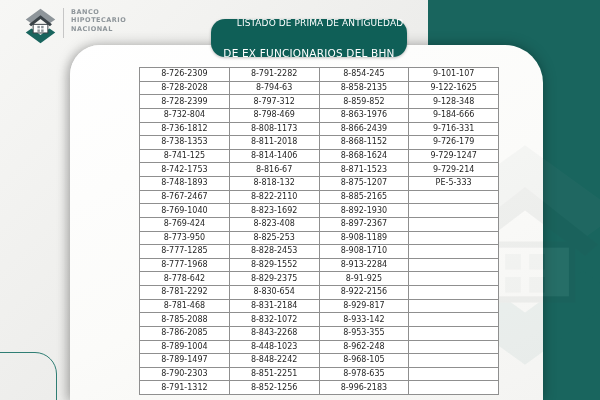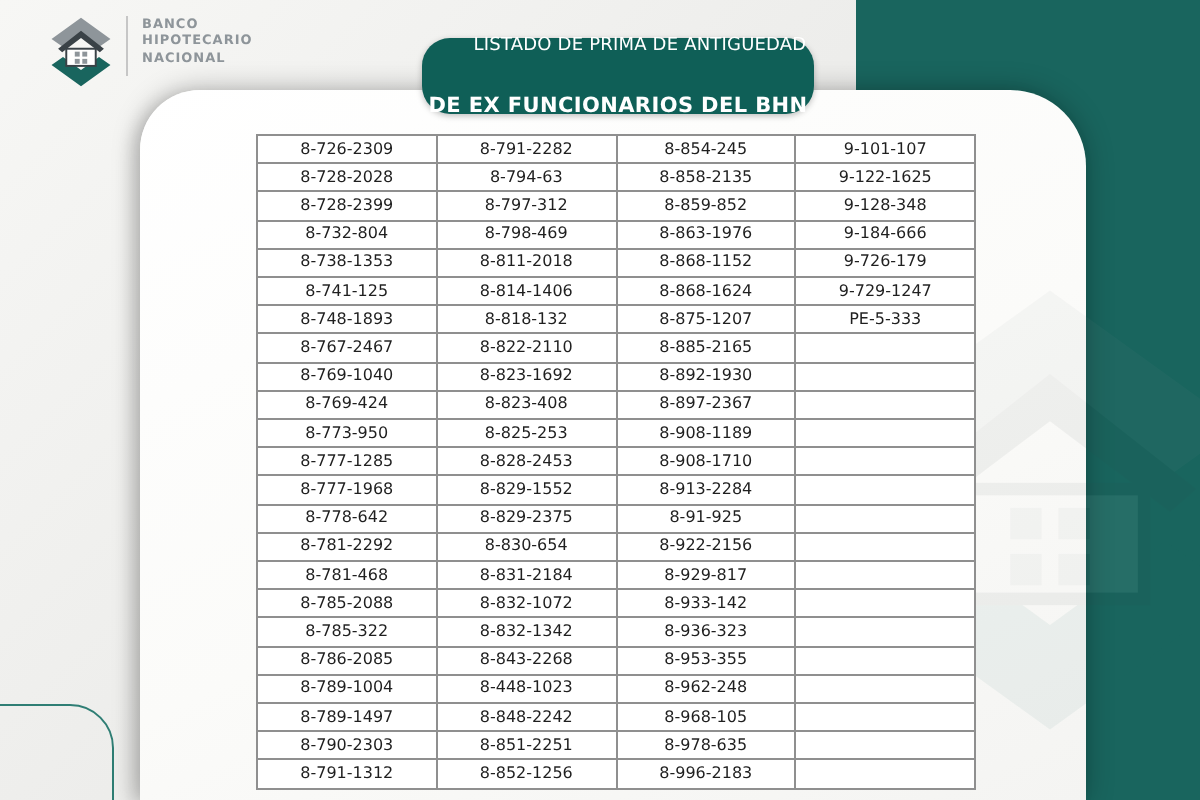--- a/index.html
+++ b/index.html
@@ -42,23 +42,23 @@
     font-size:6.5px;font-weight:bold;letter-spacing:0.5px;
     color:var(--logo-gray);line-height:1.3;
   }
   .badge{
     position:absolute;left:211px;top:19px;width:196px;height:38px;z-index:4;
     background:var(--badge);border-radius:14px;color:#ffffff;
     display:flex;flex-direction:column;justify-content:center;align-items:center;
     box-shadow:0 1px 3px rgba(0,0,0,0.25);
   }
   .badge-line1{font-size:9px;letter-spacing:0.1px;padding-left:22px;}
-  .badge-line2{font-size:10.5px;font-weight:bold;letter-spacing:0.2px;margin-top:19px;}
+  .badge-line2{font-size:10.5px;font-weight:normal;letter-spacing:0.2px;margin-top:19px;}
   table.prima{
-    position:absolute;left:58px;top:22px;width:360px;height:328px;
+    position:absolute;left:69px;top:22px;width:360px;height:328px;
     border-collapse:collapse;table-layout:fixed;background:#fff;
   }
   table.prima td{
     border:1px solid var(--border-gray);
     font-size:8px;color:#1f1f1f;text-align:center;vertical-align:middle;
     padding:0;line-height:1;overflow:hidden;white-space:nowrap;
   }
 </style>
 </head>
 <body>
@@ -107,32 +107,44 @@
           <td>8-859-852</td>
           <td>9-128-348</td>
         </tr>
         <tr>
           <td>8-732-804</td>
           <td>8-798-469</td>
           <td>8-863-1976</td>
           <td>9-184-666</td>
         </tr>
         <tr>
+          <td>8-736-1812</td>
+          <td>8-808-1173</td>
+          <td>8-866-2439</td>
+          <td>9-716-331</td>
+        </tr>
+        <tr>
           <td>8-738-1353</td>
           <td>8-811-2018</td>
           <td>8-868-1152</td>
           <td>9-726-179</td>
         </tr>
         <tr>
           <td>8-741-125</td>
           <td>8-814-1406</td>
           <td>8-868-1624</td>
           <td>9-729-1247</td>
         </tr>
         <tr>
+          <td>8-742-1753</td>
+          <td>8-816-67</td>
+          <td>8-871-1523</td>
+          <td>9-729-214</td>
+        </tr>
+        <tr>
           <td>8-748-1893</td>
           <td>8-818-132</td>
           <td>8-875-1207</td>
           <td>PE-5-333</td>
         </tr>
         <tr>
           <td>8-767-2467</td>
           <td>8-822-2110</td>
           <td>8-885-2165</td>
           <td></td>
@@ -182,26 +194,20 @@
         <tr>
           <td>8-781-468</td>
           <td>8-831-2184</td>
           <td>8-929-817</td>
           <td></td>
         </tr>
         <tr>
           <td>8-785-2088</td>
           <td>8-832-1072</td>
           <td>8-933-142</td>
-          <td></td>
-        </tr>
-        <tr>
-          <td>8-785-322</td>
-          <td>8-832-1342</td>
-          <td>8-936-323</td>
           <td></td>
         </tr>
         <tr>
           <td>8-786-2085</td>
           <td>8-843-2268</td>
           <td>8-953-355</td>
           <td></td>
         </tr>
         <tr>
           <td>8-789-1004</td>

